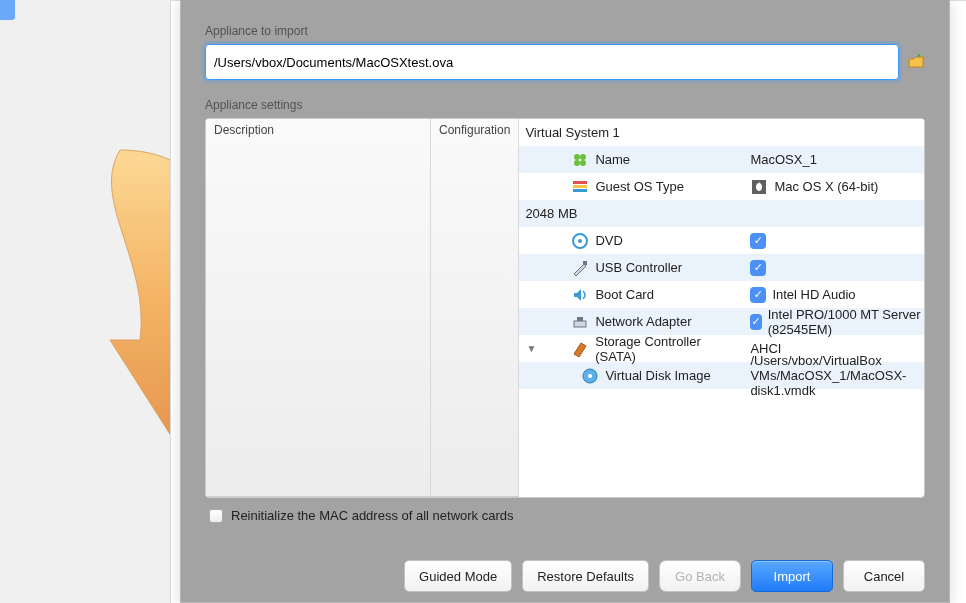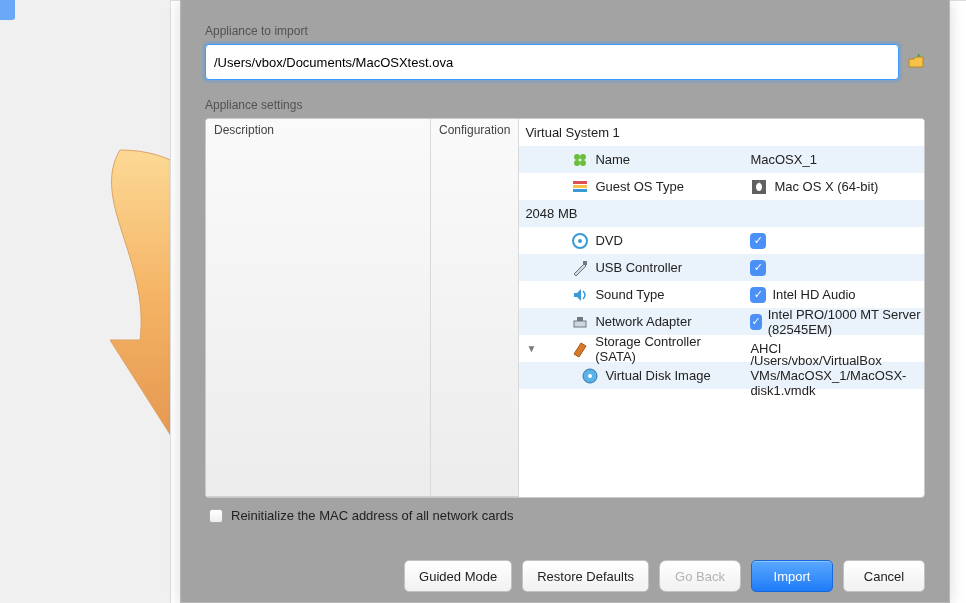--- a/index.html
+++ b/index.html
@@ -238,21 +238,21 @@
           <div class="row">
     <div class="cell-desc indent-1">
       <span class="disclosure"></span>
       <span class="spacer1"></span>
       <span class="ico">
                 <svg width="18" height="18" viewBox="0 0 18 18">
                   <path d="M3 7 L6 7 L10 3 L10 15 L6 11 L3 11 Z" fill="#3a9ad6"></path>
                   <path d="M12 5 Q16 9 12 13" fill="none" stroke="#3a9ad6" stroke-width="1.5"></path>
                 </svg>
               </span>
-      <span>Sound Type</span>
+      <span>Boot Card</span>
     </div>
     <div class="cell-conf">
       <span class="chk">✓</span>
       <span>Intel HD Audio</span>
     </div>
           </div>
           <div class="row">
     <div class="cell-desc indent-1">
       <span class="disclosure"></span>
       <span class="spacer1"></span>

